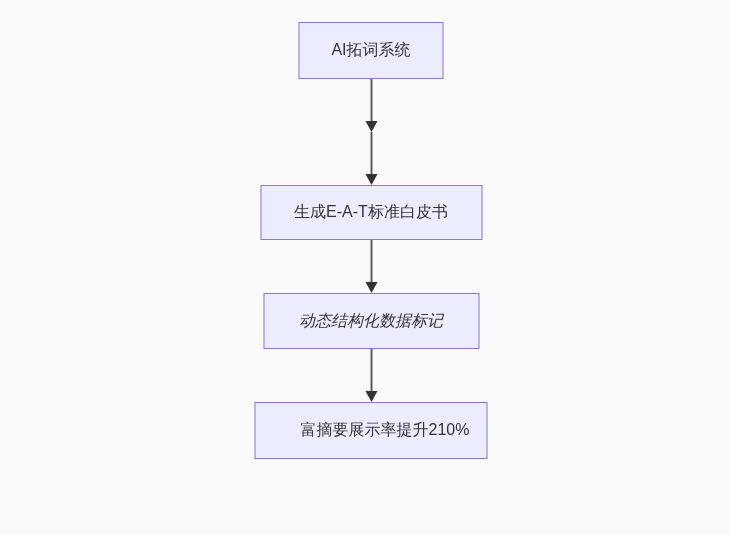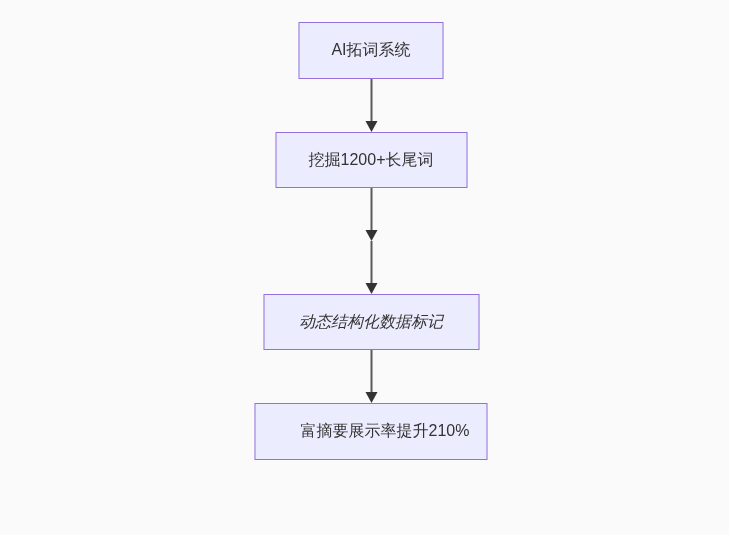--- a/index.html
+++ b/index.html
@@ -76,27 +76,27 @@
 <div class="canvas">
   <div class="flow-column">
 
     <div class="node n0">AI拓词系统</div>
 
     <div class="arrow">
       <div class="shaft"></div>
       <div class="head"></div>
     </div>
 
-    <div class="node n1">挖掘1200+长尾词</div>
 
     <div class="arrow">
       <div class="shaft"></div>
       <div class="head"></div>
     </div>
 
+    <div class="node n2">生成E-A-T标准白皮书</div>
 
     <div class="arrow">
       <div class="shaft"></div>
       <div class="head"></div>
     </div>
 
     <div class="node n3">动态结构化数据标记</div>
 
     <div class="arrow">
       <div class="shaft"></div>

